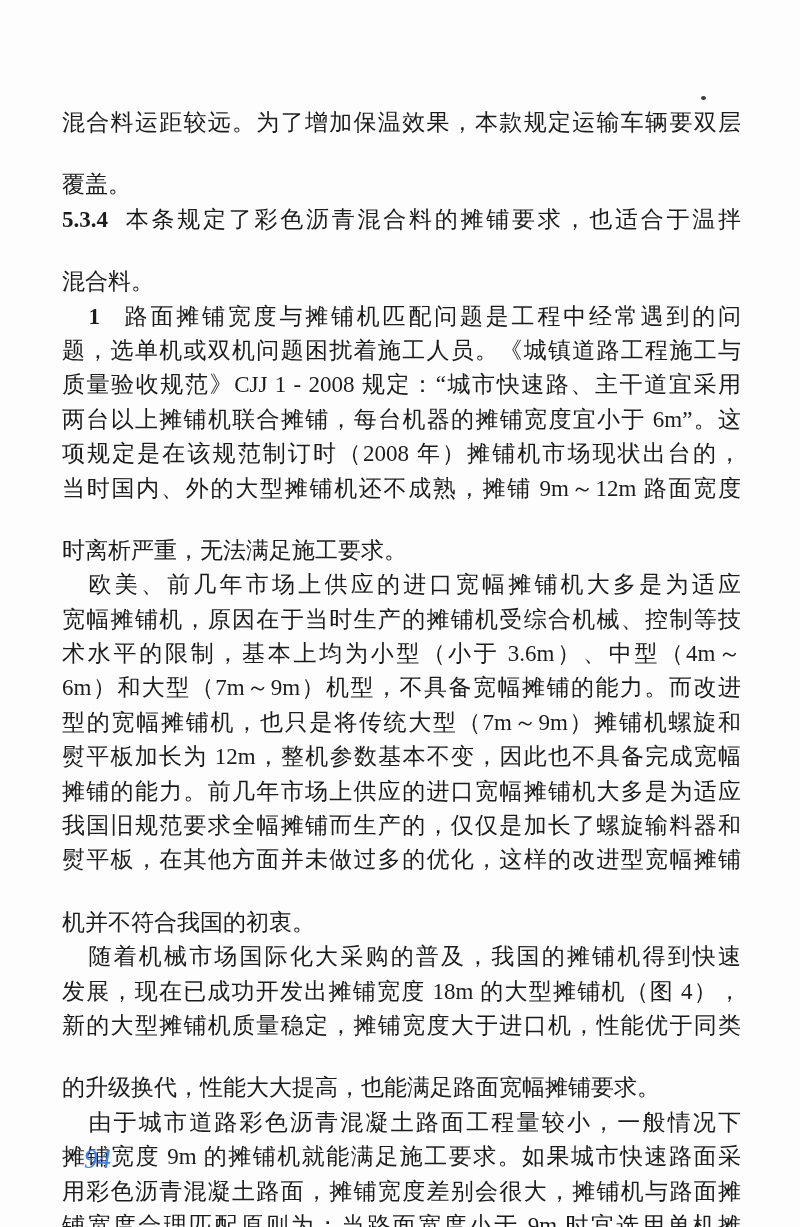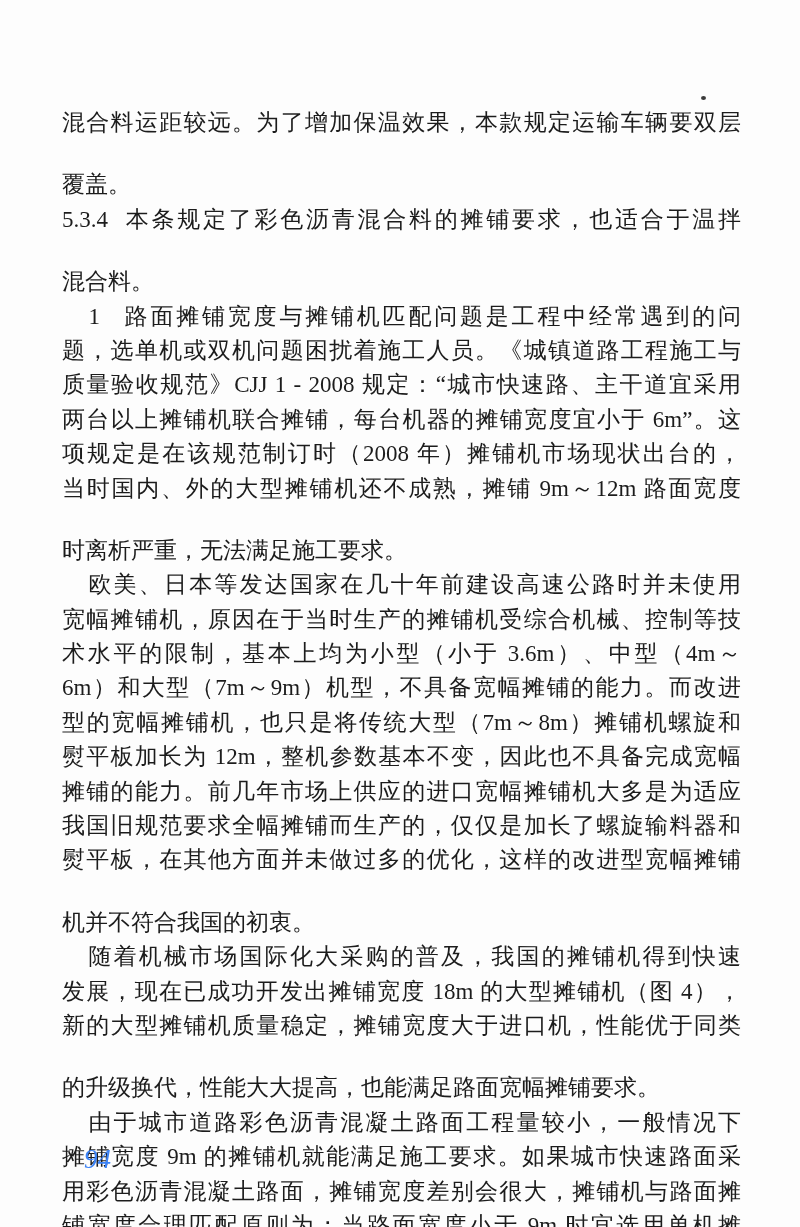--- a/index.html
+++ b/index.html
@@ -33,21 +33,21 @@
     overflow: hidden;
   }
   .line.end {
     text-align-last: left;
     margin-top: 28px;
   }
   .line.ind {
     text-indent: 1.15em;
   }
   .lbl {
-    font-weight: normal;
+    font-weight: bold;
     margin-right: 0.65em;
   }
   .lbl.num {
     margin-right: 0.95em;
   }
   .page-number {
     position: absolute;
     left: 84px;
     top: 1144px;
     font-size: 27px;
@@ -77,25 +77,25 @@
     <div class="line end">覆盖。</div>
     <div class="line"><span class="lbl">5.3.4</span><span>本条规定了彩色沥青混合料的摊铺要求，也适合于温拌</span></div>
     <div class="line end">混合料。</div>
     <div class="line ind"><span class="lbl num">1</span><span>路面摊铺宽度与摊铺机匹配问题是工程中经常遇到的问</span></div>
     <div class="line">题，选单机或双机问题困扰着施工人员。《城镇道路工程施工与</div>
     <div class="line">质量验收规范》CJJ 1 - 2008 规定：“城市快速路、主干道宜采用</div>
     <div class="line">两台以上摊铺机联合摊铺，每台机器的摊铺宽度宜小于 6m”。这</div>
     <div class="line">项规定是在该规范制订时（2008 年）摊铺机市场现状出台的，</div>
     <div class="line">当时国内、外的大型摊铺机还不成熟，摊铺 9m～12m 路面宽度</div>
     <div class="line end">时离析严重，无法满足施工要求。</div>
-    <div class="line ind">欧美、日本等发达国家在几十年前建设高速公路时并未使用</div>
+    <div class="line ind">欧美、前几年市场上供应的进口宽幅摊铺机大多是为适应</div>
     <div class="line">宽幅摊铺机，原因在于当时生产的摊铺机受综合机械、控制等技</div>
     <div class="line">术水平的限制，基本上均为小型（小于 3.6m）、中型（4m～</div>
     <div class="line">6m）和大型（7m～9m）机型，不具备宽幅摊铺的能力。而改进</div>
-    <div class="line">型的宽幅摊铺机，也只是将传统大型（7m～8m）摊铺机螺旋和</div>
+    <div class="line">型的宽幅摊铺机，也只是将传统大型（7m～9m）摊铺机螺旋和</div>
     <div class="line">熨平板加长为 12m，整机参数基本不变，因此也不具备完成宽幅</div>
     <div class="line">摊铺的能力。前几年市场上供应的进口宽幅摊铺机大多是为适应</div>
     <div class="line">我国旧规范要求全幅摊铺而生产的，仅仅是加长了螺旋输料器和</div>
     <div class="line">熨平板，在其他方面并未做过多的优化，这样的改进型宽幅摊铺</div>
     <div class="line end">机并不符合我国的初衷。</div>
     <div class="line ind">随着机械市场国际化大采购的普及，我国的摊铺机得到快速</div>
     <div class="line">发展，现在已成功开发出摊铺宽度 18m 的大型摊铺机（图 4），</div>
     <div class="line">新的大型摊铺机质量稳定，摊铺宽度大于进口机，性能优于同类</div>
     <div class="line end">的升级换代，性能大大提高，也能满足路面宽幅摊铺要求。</div>
     <div class="line ind">由于城市道路彩色沥青混凝土路面工程量较小，一般情况下</div>

